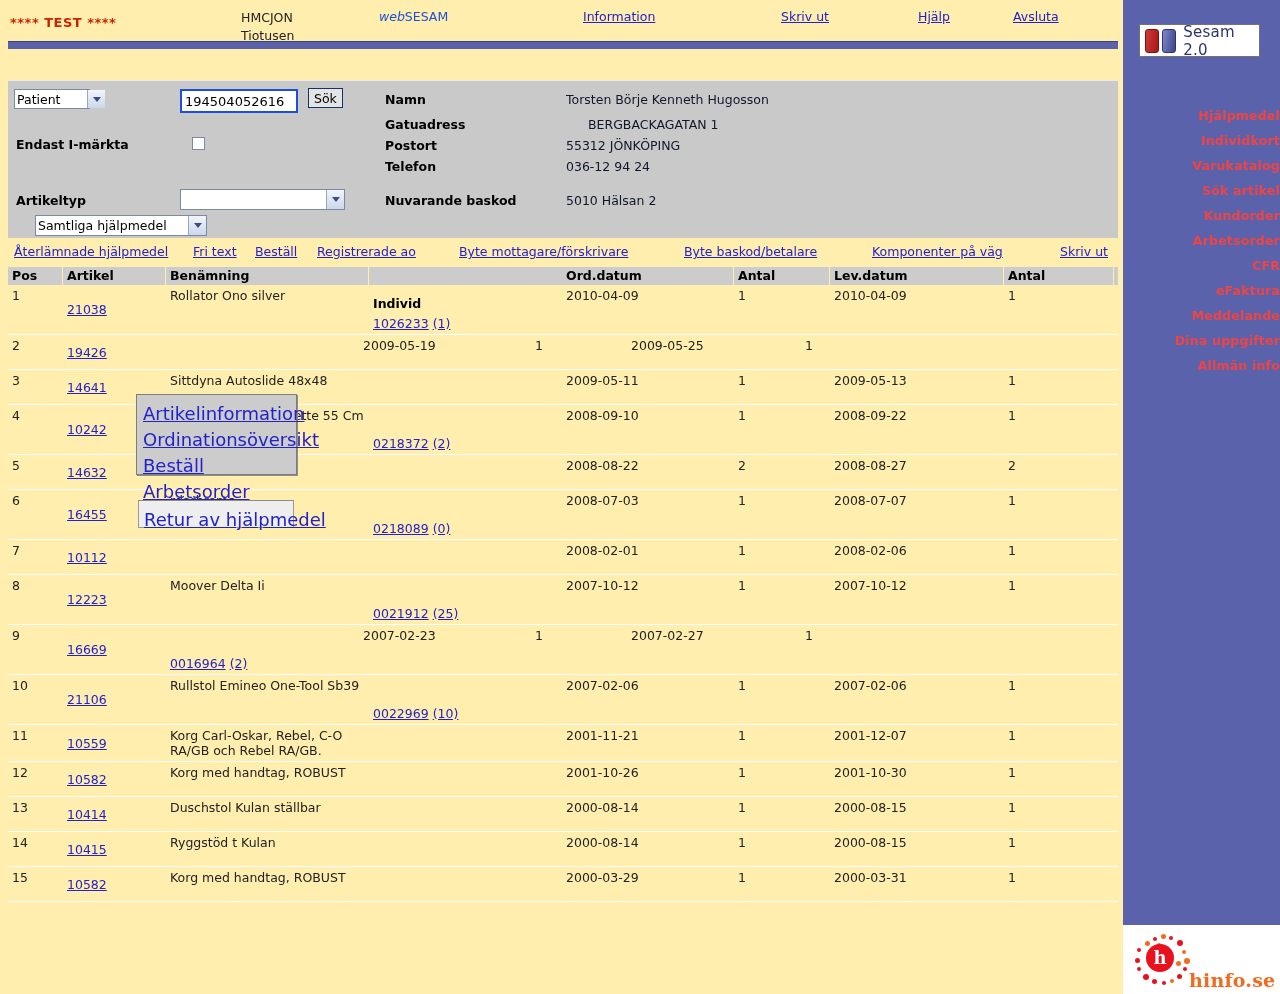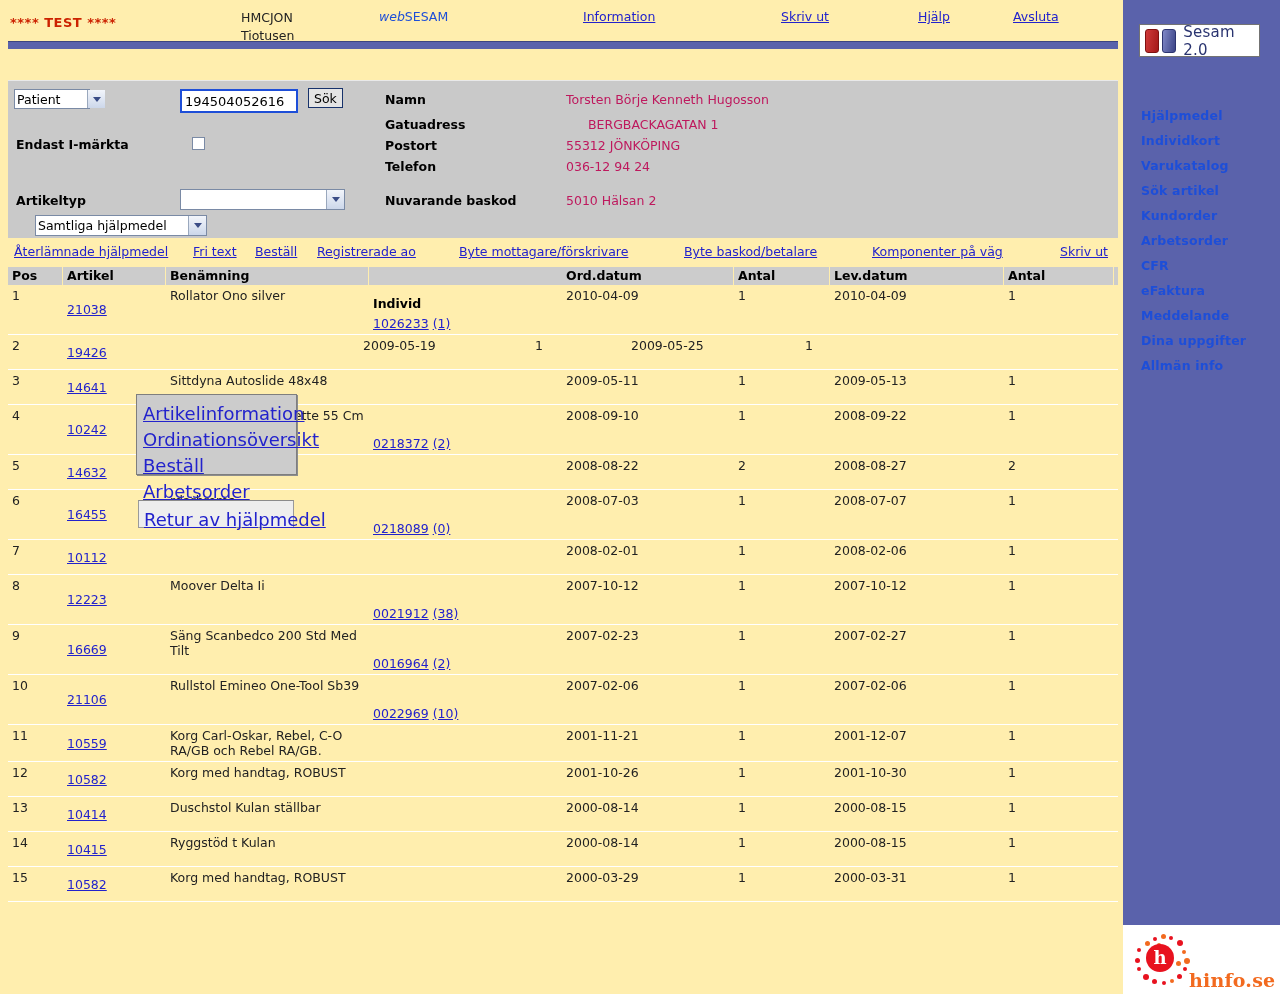--- a/index.html
+++ b/index.html
@@ -25,21 +25,21 @@
   .hdr-org{position:absolute;left:241px;top:9px;color:#222;font-size:12.5px;line-height:18px;}
   .hdr-web{position:absolute;left:379px;top:9px;color:#1d4ed8;font-size:12.5px;}
   .hdr-web i{font-style:italic;}
   .hdr-link{position:absolute;top:9px;font-size:12.5px;}
   #hl0{left:583px;} #hl1{left:781px;} #hl2{left:918px;} #hl3{left:1013px;}
   #hdr-rule{position:absolute;left:8px;top:41px;width:1110px;height:7px;background:#5a62ab;border-top:1px solid #3d4480;}
 
   
   #panel{position:absolute;left:8px;top:80px;width:1110px;height:157px;background:#c9c9c9;border-top:1px solid #e9e9e9;}
   .pnl-label{position:absolute;font-weight:bold;color:#000;font-size:12.5px;}
-  .pnl-val{position:absolute;color:#be185d;font-size:12.5px;}
+  .pnl-val{position:absolute;color:#0f172a;font-size:12.5px;}
 
   select.sel{
     font-family:"DejaVu Sans","Liberation Sans",sans-serif;font-size:12.5px;
     background:#ffffff;border:1px solid #7a8aa5;color:#000;padding:1px 2px;
     -webkit-appearance:none;appearance:none;
   }
   .selwrap{position:absolute;}
   .selwrap .arrow{
     position:absolute;right:1px;top:1px;bottom:1px;width:17px;
     background:linear-gradient(#f2f5fb,#ccd7ea);
@@ -92,22 +92,22 @@
   #logo{
     position:absolute;left:16px;top:24px;width:121px;height:33px;background:#ffffff;
     border:1px solid #737373;display:flex;align-items:center;padding-left:5px;box-sizing:border-box;
   }
   #logo .sq{width:13px;height:22px;border-radius:3px;margin-right:3px;}
   #logo .sq.red{background:linear-gradient(100deg,#d03a3a,#a41818);border:1px solid #7e1010;}
   #logo .sq.blue{background:linear-gradient(100deg,#8088c8,#3b4486);border:1px solid #2c3470;}
   #logo .txt{margin-left:4px;font-size:15px;color:#2a3470;font-weight:500;letter-spacing:.2px;}
   #navlist{position:absolute;left:0;top:103px;width:157px;}
   #navlist a{
-    display:block;color:#1d4ed8;text-decoration:none;font-weight:bold;font-size:12.5px;
-    padding:0 0 0 18px;height:25px;line-height:25px;letter-spacing:.2px;
+    display:block;color:#ef4444;text-decoration:none;font-weight:bold;font-size:12.5px;
+    padding:0 0 0 18px;height:25px;line-height:25px;letter-spacing:.2px;text-align:right;
   }
 
   
   #hinfo{position:absolute;left:1129px;top:930px;width:151px;height:58px;background:#ffffff;}
   #hinfo .burst{position:absolute;left:6px;top:4px;width:54px;height:52px;}
   #hinfo .core{
     position:absolute;left:17px;top:14px;width:28px;height:28px;border-radius:50%;background:#e8121f;
     color:#fff;font-family:"DejaVu Serif","Liberation Serif",serif;font-weight:bold;font-size:18px;
     text-align:center;line-height:27px;
   }
@@ -298,33 +298,32 @@
             <div class="td c7">1</div>
           </div>
           <div class="row">
             <div class="td c0">8</div>
             <div class="td c1 mid">
               <a href="#">12223</a>
             </div>
             <div class="td c2">Moover Delta Ii</div>
             <div class="td c3 mid">
               <a href="#">0021912</a>
-              <a href="#" class="sub">(38)</a>
+              <a href="#" class="sub">(25)</a>
             </div>
             <div class="td c4">2007-10-12</div>
             <div class="td c5">1</div>
             <div class="td c6">2007-10-12</div>
             <div class="td c7">1</div>
           </div>
           <div class="row">
             <div class="td c0">9</div>
             <div class="td c1 mid">
               <a href="#">16669</a>
             </div>
-            <div class="td c2">Säng Scanbedco 200 Std Med Tilt</div>
             <div class="td c3 mid">
               <a href="#">0016964</a>
               <a href="#" class="sub">(2)</a>
             </div>
             <div class="td c4">2007-02-23</div>
             <div class="td c5">1</div>
             <div class="td c6">2007-02-27</div>
             <div class="td c7">1</div>
           </div>
           <div class="row">

